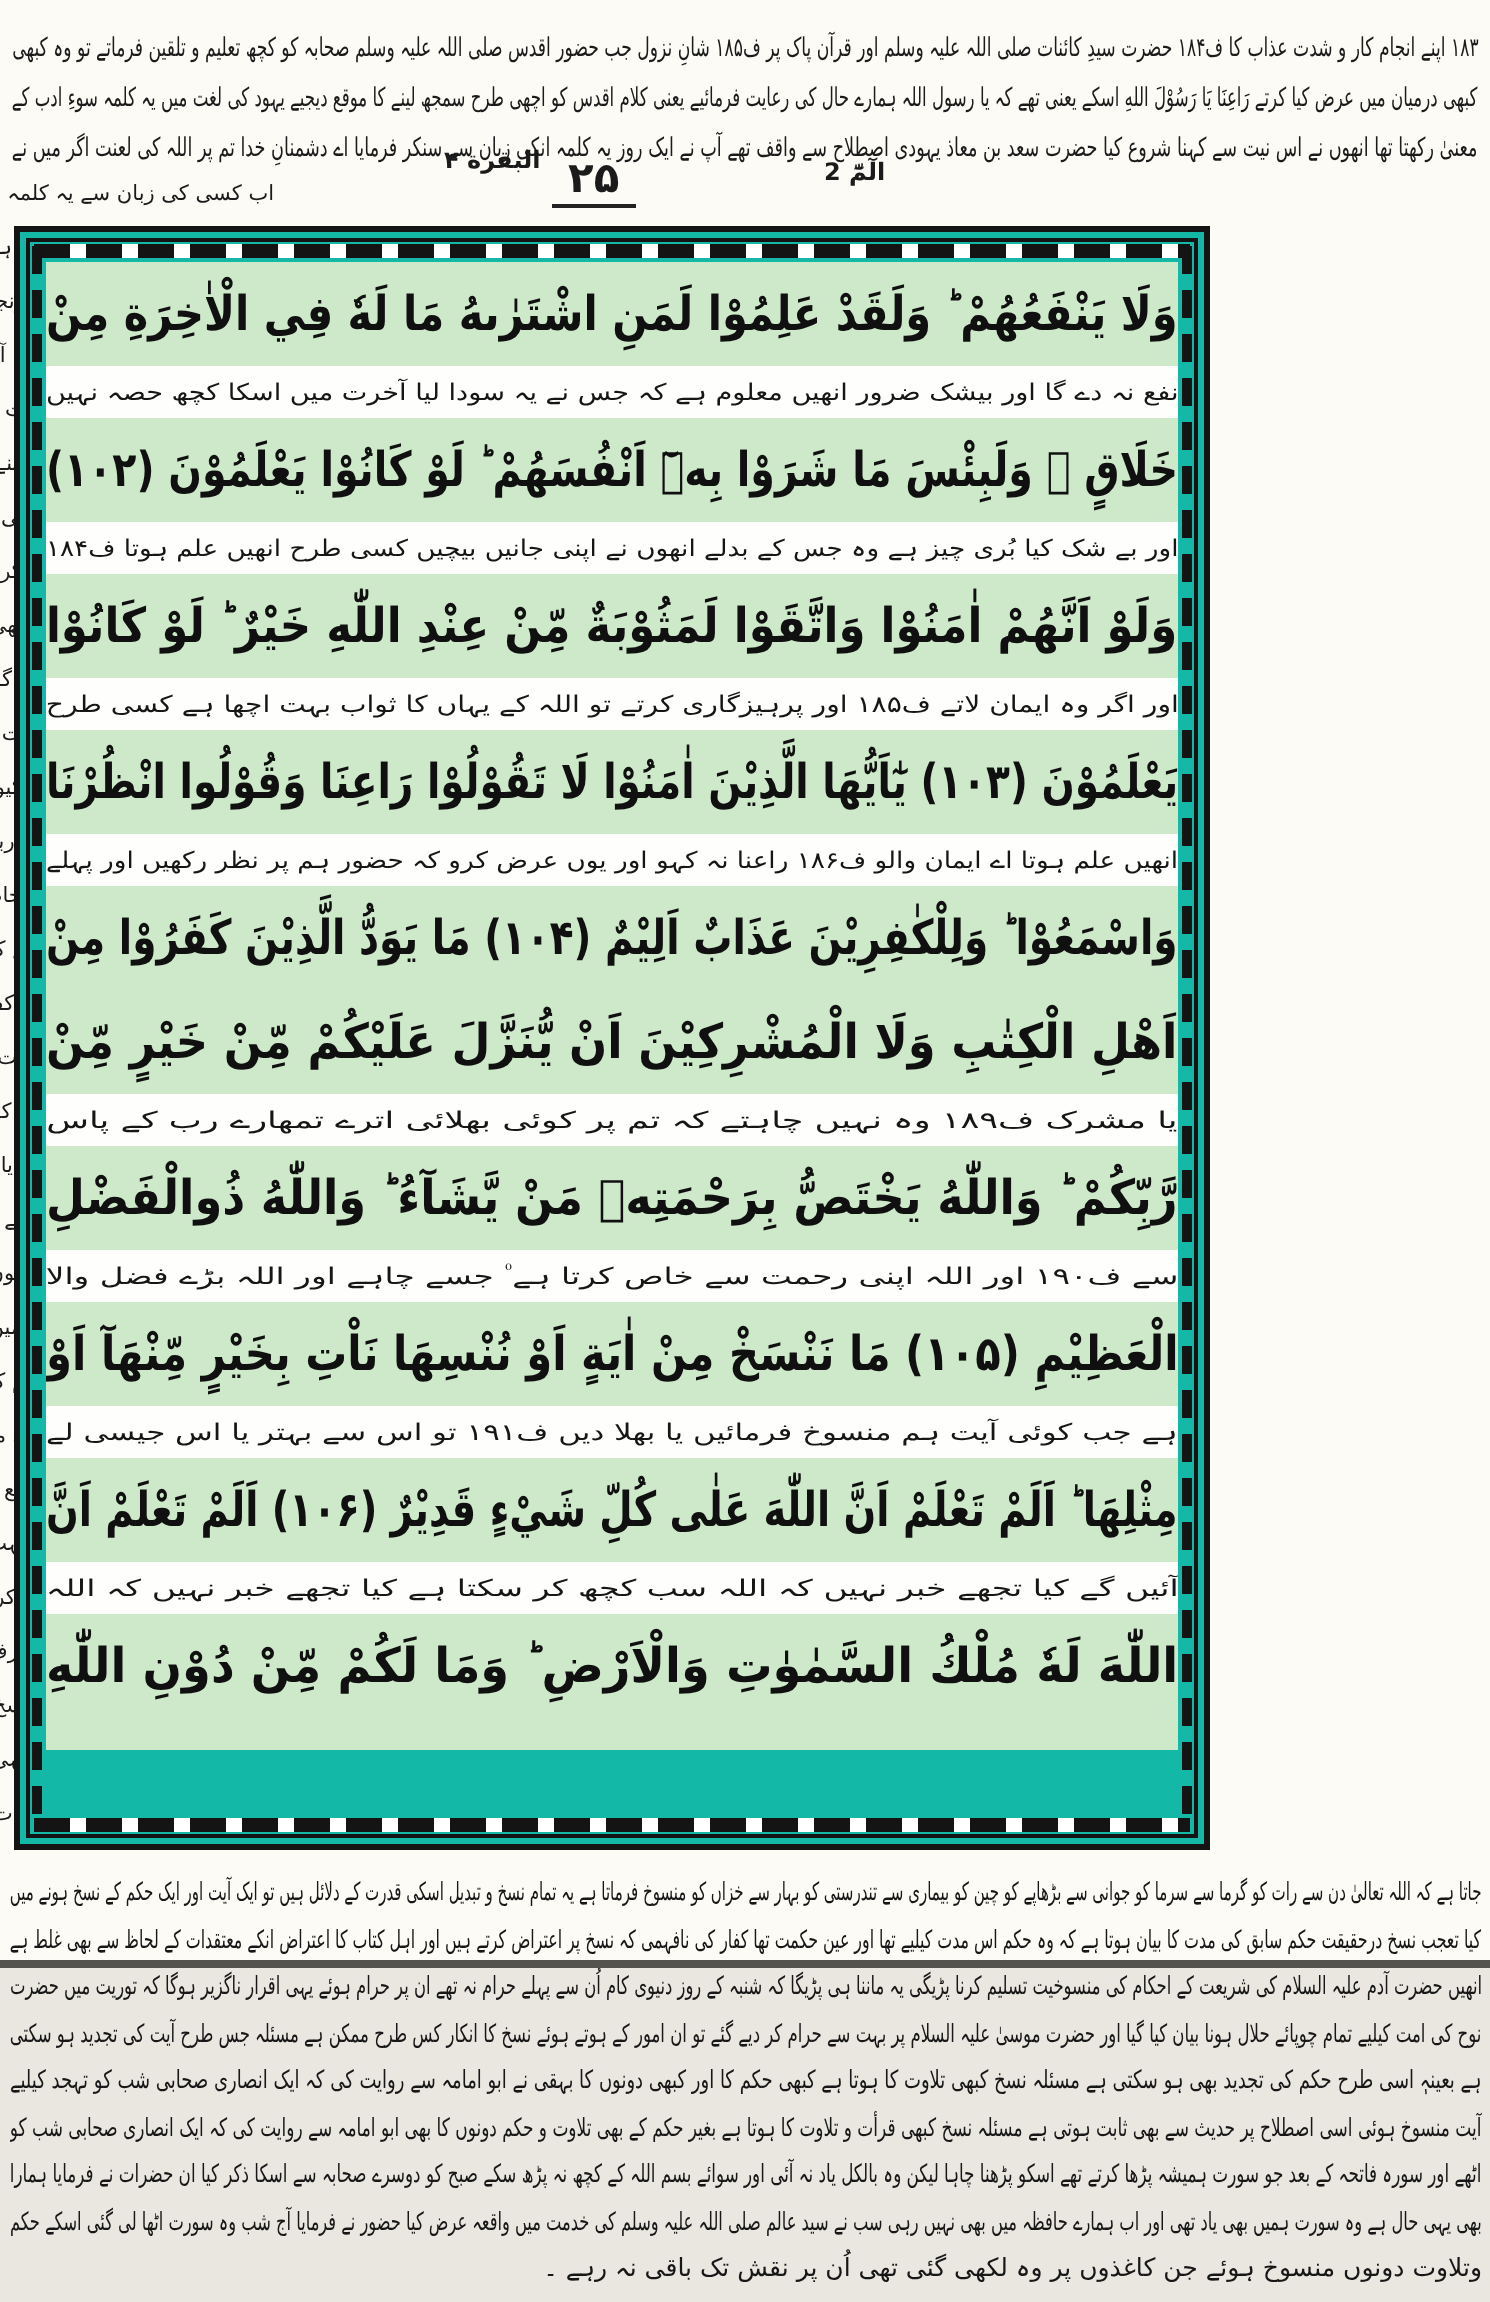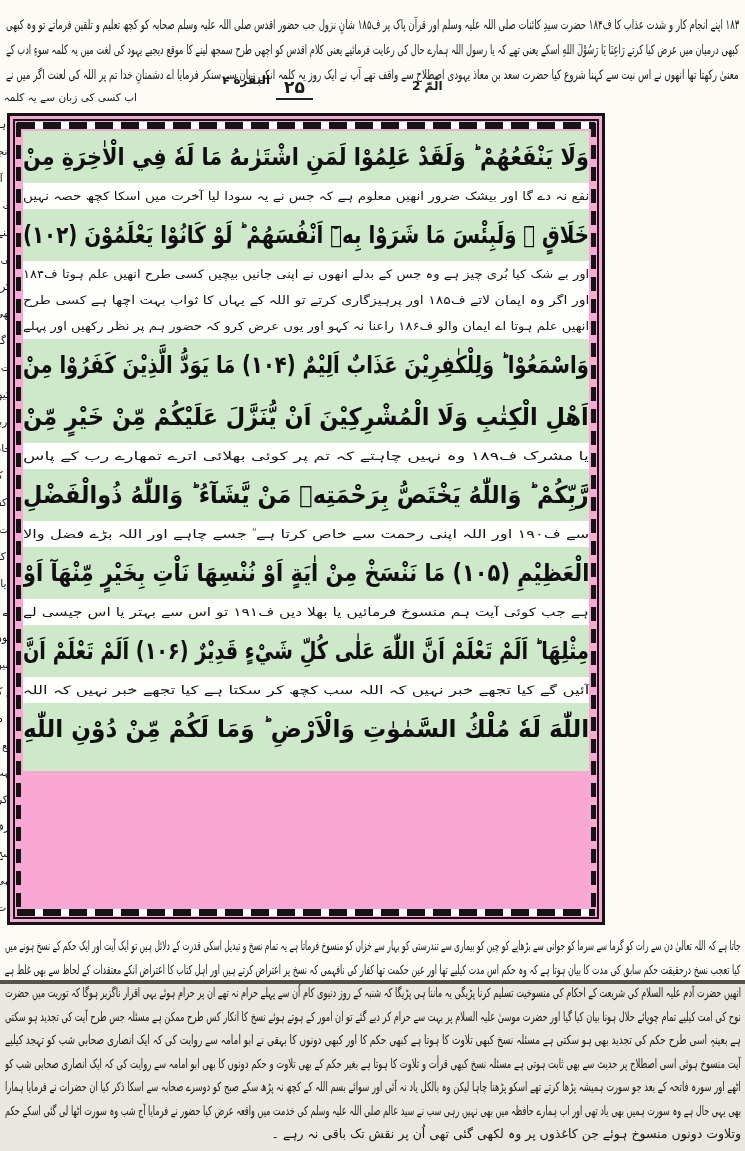--- a/index.html
+++ b/index.html
@@ -21,40 +21,40 @@
     direction:rtl;
   }
   .hdr .hline{
     display:block;white-space:nowrap;overflow:visible;
     font-size:13px;line-height:25px;font-weight:500;
   }
   
   .labels{position:absolute;top:73px;left:0;right:0;height:26px;font-size:12px;}
   .labels .pageno{
     position:absolute;left:276px;top:4px;
-    font-size:17px;font-weight:bold;letter-spacing:1px;
+    font-size:21px;font-weight:bold;letter-spacing:1px;
     border-bottom:2px solid #222;padding:0 8px 1px 8px;
   }
   .labels .surah{position:absolute;left:222px;top:0;font-size:12px;font-weight:bold;}
   .labels .juz{position:absolute;left:412px;top:6px;font-size:12px;font-weight:bold;}
   
   .margin{
     position:absolute;top:84px;left:0;width:137px;height:846px;
     overflow:hidden;direction:rtl;
   }
   .margin .mline{
     white-space:nowrap;direction:rtl;text-align:left;
     font-size:10.5px;line-height:27px;
     margin-left:2px;
   }
   
   .frame{
     position:absolute;top:113px;left:7px;width:598px;height:812px;
     box-sizing:border-box;
-    border:3px solid #141414;background:#f9a8d4;padding:3px;
+    border:3px solid #141414;background:#14b8a6;padding:3px;
   }
   .frame-inner{
     position:relative;height:100%;box-sizing:border-box;
     border:2px solid #141414;
     display:flex;flex-direction:column;overflow:hidden;
   }
   .orn{
     position:absolute;left:2px;right:2px;height:7px;
     background:
       repeating-linear-gradient(90deg,#141414 0 18px,transparent 18px 26px),
@@ -159,21 +159,23 @@
     <div class="frame-inner">
       <div class="orn top"></div>
       <div class="orn bottom"></div>
       <div class="orn-side r"></div>
       <div class="orn-side l"></div>
       <div class="rows" id="verse-list">
           <div class="ar-row"><span class="fitline" style="display: inline-block; transform: scaleX(0.866769); transform-origin: right center;">وَلَا يَنْفَعُهُمْ ؕ وَلَقَدْ عَلِمُوْا لَمَنِ اشْتَرٰىهُ مَا لَهٗ فِي الْاٰخِرَةِ مِنْ</span></div>
           <div class="ur-row"><span class="fitline" style="display: inline-block; transform: scaleX(1.17917); transform-origin: right center;">نفع نہ دے گا    اور بیشک ضرور انھیں معلوم ہے کہ جس نے یہ سودا لیا    آخرت میں اسکا کچھ حصہ نہیں</span></div>
           <div class="ar-row"><span class="fitline" style="display: inline-block; transform: scaleX(0.823872); transform-origin: right center;">خَلَاقٍ ۫ وَلَبِئْسَ مَا شَرَوْا بِهٖٓ اَنْفُسَهُمْ ؕ لَوْ كَانُوْا يَعْلَمُوْنَ (۱۰۲)</span></div>
           <div class="ur-row"><span class="fitline" style="display: inline-block; transform: scaleX(1.14113); transform-origin: right center;">اور بے شک کیا بُری چیز ہے وہ جس کے بدلے انھوں نے اپنی جانیں بیچیں    کسی طرح انھیں علم ہوتا ف۱۸۴</span></div>
+          <div class="ar-row"><span class="fitline" style="display: inline-block; transform: scaleX(0.9056); transform-origin: right center;">وَلَوْ اَنَّهُمْ اٰمَنُوْا وَاتَّقَوْا لَمَثُوْبَةٌ مِّنْ عِنْدِ اللّٰهِ خَيْرٌ ؕ لَوْ كَانُوْا</span></div>
           <div class="ur-row"><span class="fitline" style="display: inline-block; transform: scaleX(1.22246); transform-origin: right center;">اور اگر وہ ایمان لاتے ف۱۸۵    اور پرہیزگاری کرتے    تو اللہ کے یہاں کا ثواب بہت اچھا ہے    کسی طرح</span></div>
+          <div class="ar-row"><span class="fitline" style="display: inline-block; transform: scaleX(0.814388); transform-origin: right center;">يَعْلَمُوْنَ (۱۰۳) يٰٓاَيُّهَا الَّذِيْنَ اٰمَنُوْا لَا تَقُوْلُوْا رَاعِنَا وَقُوْلُوا انْظُرْنَا</span></div>
           <div class="ur-row"><span class="fitline" style="display: inline-block; transform: scaleX(1.14113); transform-origin: right center;">انھیں علم ہوتا    اے ایمان والو ف۱۸۶    راعنا نہ کہو    اور یوں عرض کرو کہ حضور ہم پر نظر رکھیں اور پہلے</span></div>
           <div class="ar-row"><span class="fitline" style="display: inline-block; transform: scaleX(0.813218); transform-origin: right center;">وَاسْمَعُوْا ؕ وَلِلْكٰفِرِيْنَ عَذَابٌ اَلِيْمٌ (۱۰۴) مَا يَوَدُّ الَّذِيْنَ كَفَرُوْا مِنْ</span></div>
           <div class="ar-row"><span class="fitline" style="display: inline-block; transform: scaleX(0.933993); transform-origin: right center;">اَهْلِ الْكِتٰبِ وَلَا الْمُشْرِكِيْنَ اَنْ يُّنَزَّلَ عَلَيْكُمْ مِّنْ خَيْرٍ مِّنْ</span></div>
           <div class="ur-row"><span class="fitline" style="display: inline-block; transform: scaleX(1.52151); transform-origin: right center;">یا مشرک ف۱۸۹    وہ نہیں چاہتے کہ    تم پر کوئی بھلائی اترے    تمھارے رب کے پاس</span></div>
           <div class="ar-row"><span class="fitline" style="display: inline-block; transform: scaleX(0.932455); transform-origin: right center;">رَّبِّكُمْ ؕ وَاللّٰهُ يَخْتَصُّ بِرَحْمَتِهٖ مَنْ يَّشَآءُ ؕ وَاللّٰهُ ذُوالْفَضْلِ</span></div>
           <div class="ur-row"><span class="fitline" style="display: inline-block; transform: scaleX(1.42211); transform-origin: right center;">سے ف۱۹۰    اور اللہ اپنی رحمت سے خاص کرتا ہے ۠ جسے چاہے    اور اللہ بڑے فضل والا</span></div>
           <div class="ar-row"><span class="fitline" style="display: inline-block; transform: scaleX(0.870769); transform-origin: right center;">الْعَظِيْمِ (۱۰۵) مَا نَنْسَخْ مِنْ اٰيَةٍ اَوْ نُنْسِهَا نَاْتِ بِخَيْرٍ مِّنْهَآ اَوْ</span></div>
           <div class="ur-row"><span class="fitline" style="display: inline-block; transform: scaleX(1.34442); transform-origin: right center;">ہے    جب کوئی آیت ہم منسوخ فرمائیں یا بھلا دیں ف۱۹۱    تو اس سے بہتر یا اس جیسی لے</span></div>
           <div class="ar-row"><span class="fitline" style="display: inline-block; transform: scaleX(0.800566); transform-origin: right center;">مِثْلِهَا ؕ اَلَمْ تَعْلَمْ اَنَّ اللّٰهَ عَلٰى كُلِّ شَيْءٍ قَدِيْرٌ (۱۰۶) اَلَمْ تَعْلَمْ اَنَّ</span></div>
           <div class="ur-row"><span class="fitline" style="display: inline-block; transform: scaleX(1.4402); transform-origin: right center;">آئیں گے    کیا تجھے خبر نہیں    کہ    اللہ سب کچھ کر سکتا ہے    کیا تجھے خبر نہیں کہ اللہ</span></div>

